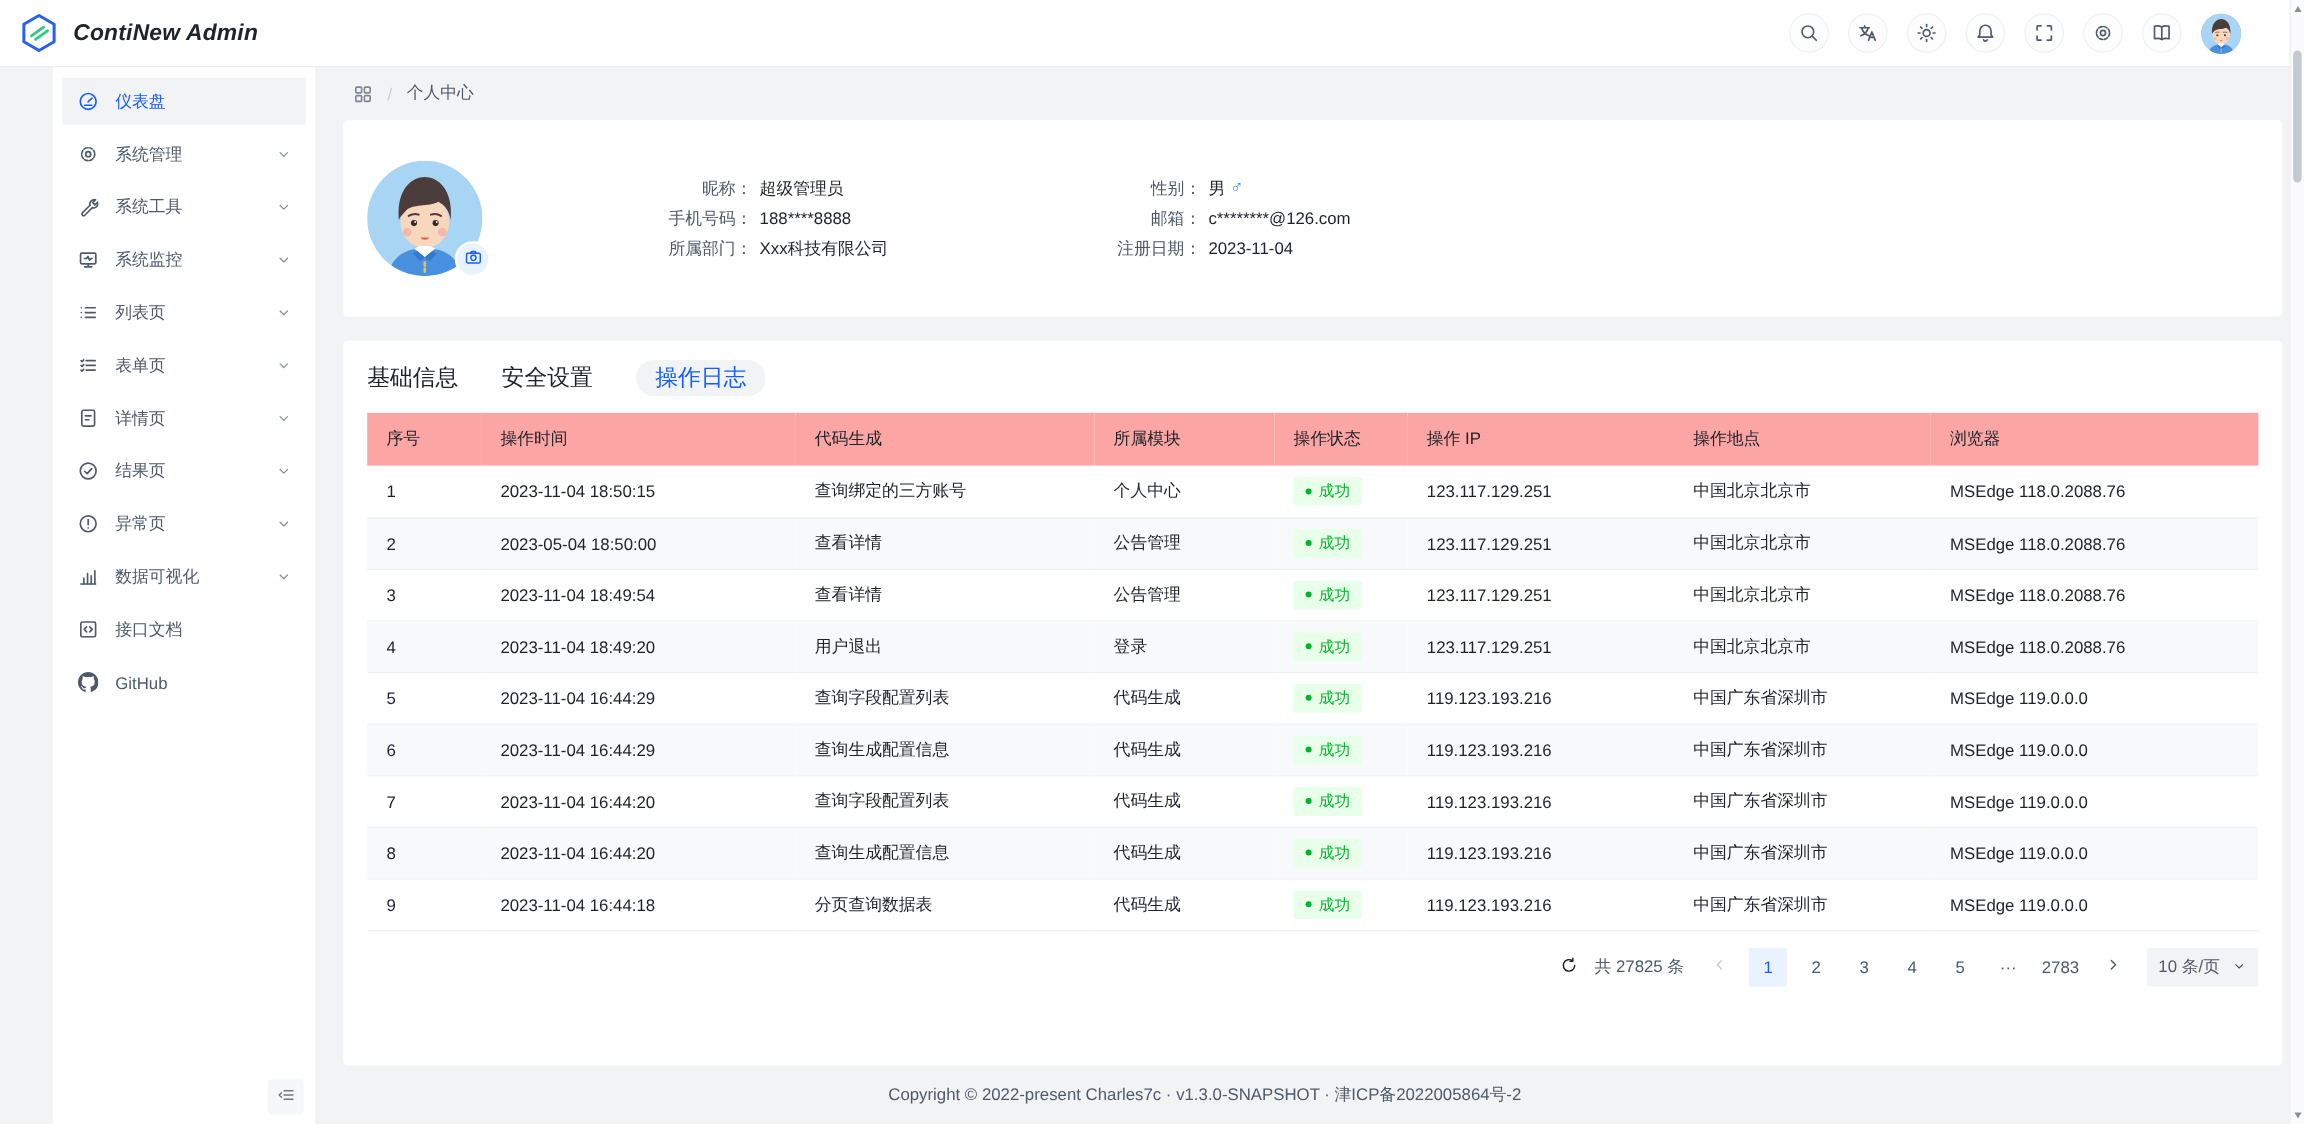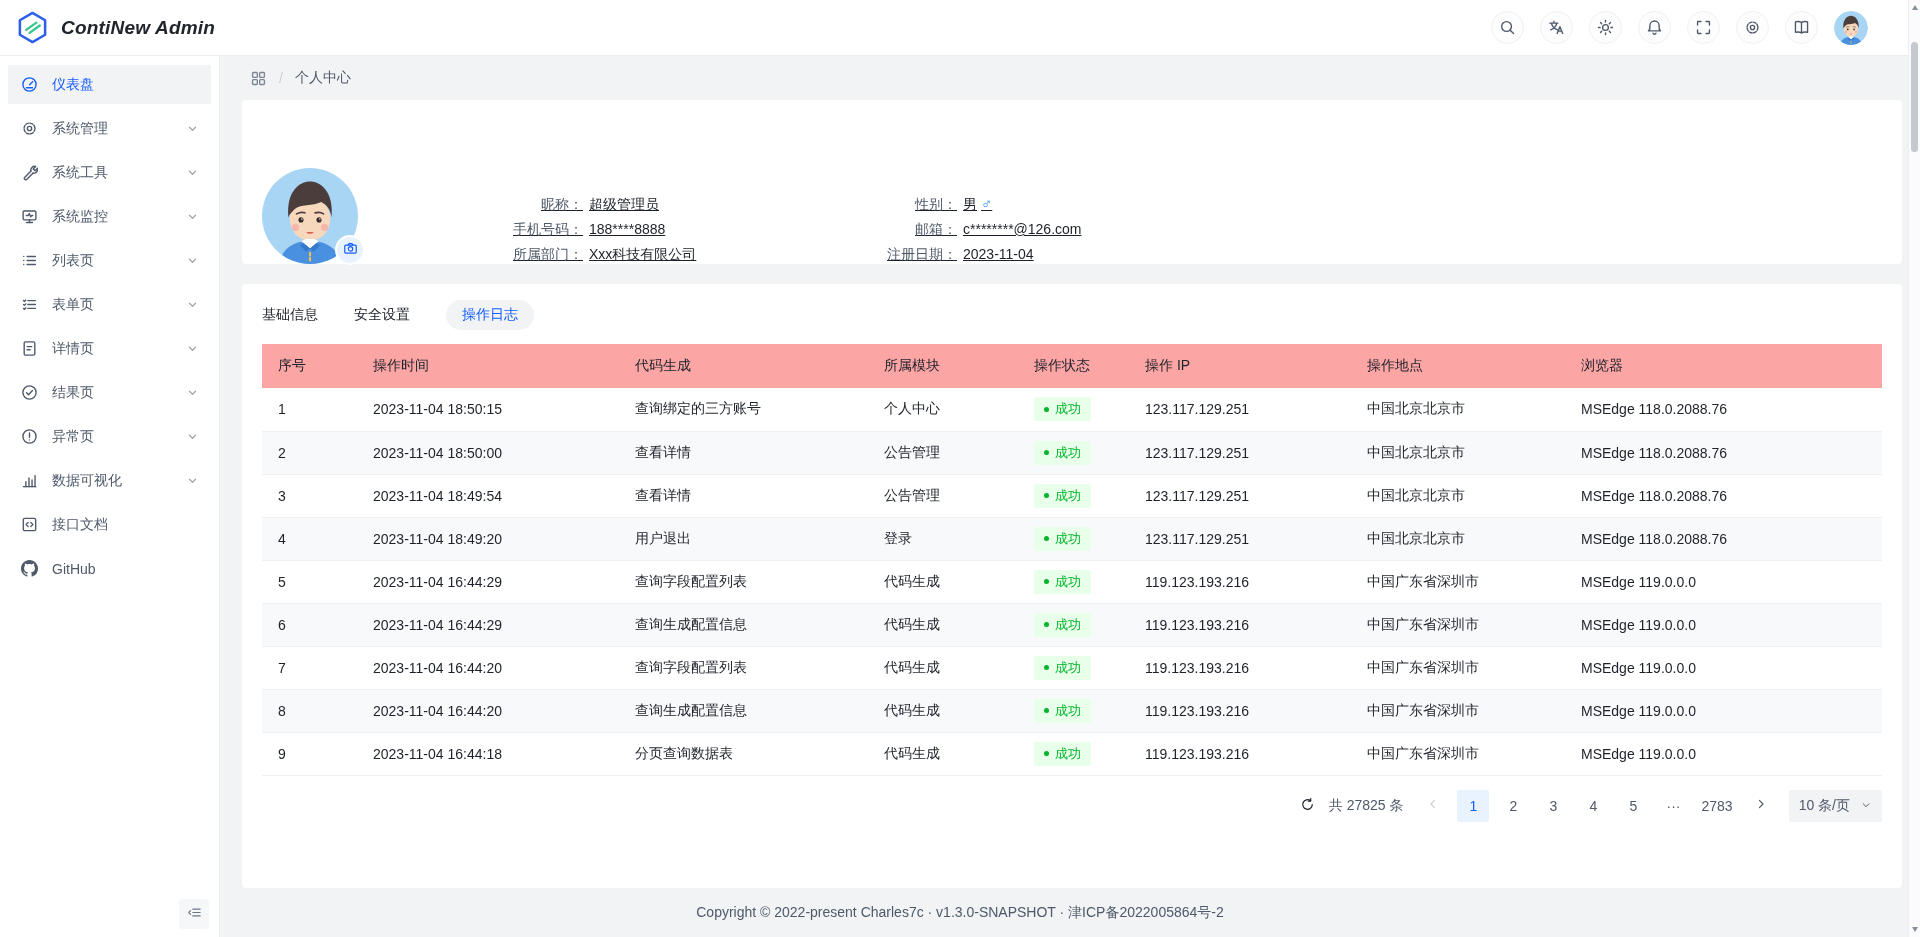--- a/index.html
+++ b/index.html
@@ -19,21 +19,21 @@
   .app-title { font-size:19px; font-weight:600; color:#20242b; letter-spacing:.2px; }
   .h-right { display:flex; align-items:center; gap:16px; }
   .icon-btn { width:33px; height:33px; border-radius:50%; background:#fdfdfe; border:1px solid #eef0f3;
     display:flex; align-items:center; justify-content:center; color:#4e5969; cursor:pointer; padding:0; }
   .icon-btn .ic { display:flex; }
   .icon-btn svg { width:17px; height:17px; }
   .avatar-btn { width:34px; height:34px; border-radius:50%; overflow:hidden; border:none; padding:0; background:none; cursor:pointer; }
   .avatar-btn svg { width:34px; height:34px; display:block; }
 
   
-  .body-row { flex:1; display:flex; min-height:0; }
+  .body-row { flex:1; display:flex; min-height:0;padding-left:44px; }
   aside { width:220px; flex:0 0 220px; background:#fff; border-right:1px solid #ebedf0; position:relative; padding-top:9px; }
   .side-item { height:39px; margin:0 8px 5px; display:flex; align-items:center; padding:0 12px 0 13px;
     border-radius:2px; color:#4e5969; font-size:14px; cursor:pointer; }
   .side-item.active { background:#f2f3f5; color:#165dff; }
   .s-icon { width:17px; height:17px; margin-right:14px; display:flex; }
   .s-icon svg { width:17px; height:17px; }
   .s-label { flex:1; white-space:nowrap; }
   .chev { display:flex; color:#86909c; }
   .chev svg { width:13px; height:13px; }
   .collapse-btn { position:absolute; right:10px; bottom:8px; width:30px; height:30px; border-radius:4px;
@@ -44,38 +44,38 @@
 
   .breadcrumb { height:44px; flex:0 0 44px; display:flex; align-items:center; gap:12px; font-size:14px; padding-left:8px; }
   .bc-icon { display:flex; color:#7d8694; cursor:pointer; }
   .bc-icon svg { width:17px; height:17px; }
   .bc-sep { color:#c9cdd4; }
   .bc-cur { color:#4e5969; }
 
   .card { background:#fff; border-radius:4px; }
 
   
-  .profile-card { height:164px; flex:0 0 164px; display:flex; align-items:flex-end; padding:0 20px;text-decoration:underline; }
+  .profile-card { height:164px; flex:0 0 164px; display:flex; align-items:center; padding:0 20px; }
   .avatar-wrap { position:relative; width:96px; height:96px; flex:0 0 96px; }
   .avatar-wrap > .big-avatar svg { width:96px; height:96px; display:block; }
   .cam { position:absolute; right:-7px; bottom:-1px; width:30px; height:30px; border-radius:50%;
     background:#e8f3ff; border:2px solid #fff; color:#165dff; display:flex; align-items:center; justify-content:center; padding:0; cursor:pointer; }
   .cam svg { width:15px; height:15px; }
   .fields { display:flex; margin-left:105px; gap:44px; }
   .fcol { display:flex; flex-direction:column; gap:5px; }
   .fcol.c1 { width:330px; } .fcol.c2 { width:390px; }
   .frow { display:flex; font-size:14px; line-height:20px; align-items:center; }
   .flabel { width:120px; text-align:right; color:#4e5969; margin-right:6px; white-space:nowrap; }
   .fvalue { color:#1d2129; }
   .fsuffix { color:#3491fa; margin-left:4px; font-size:15px; }
 
   
   .table-card { margin-top:20px; height:604px; flex:0 0 604px; padding:16px 20px; }
   .tabs { display:flex; align-items:center; gap:36px; margin-bottom:14px; height:30px; }
-  .tab { height:30px; display:flex; align-items:center; font-size:14px; color:#1d2129;
+  .tab { height:30px; display:flex; align-items:center; font-size:19px; color:#1d2129;
     background:none; border:none; cursor:pointer; padding:0; font-family:inherit; }
   .tab.active { background:#f2f3f5; color:#165dff; border-radius:16px; padding:0 16px; }
 
   table { width:100%; border-collapse:collapse; table-layout:fixed; font-size:14px; }
   thead th { background:#fca5a5; height:44px; font-weight:500; text-align:left; padding:0 16px; color:#1d2129; white-space:nowrap; }
   tbody td { height:43px; padding:0 16px; border-bottom:1px solid #eef0f2; color:#1d2129; white-space:nowrap; overflow:hidden; }
   tbody tr:nth-child(even) { background:#f8f9fb; }
   .badge { display:inline-flex; align-items:center; gap:6px; background:#e8ffea; color:#00b42a;
     height:24px; padding:0 10px; font-size:13px; border-radius:2px; }
   .badge .dot { width:5px; height:5px; border-radius:50%; background:#00b42a; }
@@ -491,21 +491,21 @@
                 <td><span class="badge">
                     <span class="dot"></span>
                     <span>成功</span>
                   </span></td>
                 <td>123.117.129.251</td>
                 <td>中国北京北京市</td>
                 <td>MSEdge 118.0.2088.76</td>
               </tr>
               <tr>
                 <td>2</td>
-                <td>2023-11-04 18:50:00</td>
+                <td>2023-05-04 18:50:00</td>
                 <td>查看详情</td>
                 <td>公告管理</td>
                 <td><span class="badge">
                     <span class="dot"></span>
                     <span>成功</span>
                   </span></td>
                 <td>123.117.129.251</td>
                 <td>中国北京北京市</td>
                 <td>MSEdge 118.0.2088.76</td>
               </tr>

